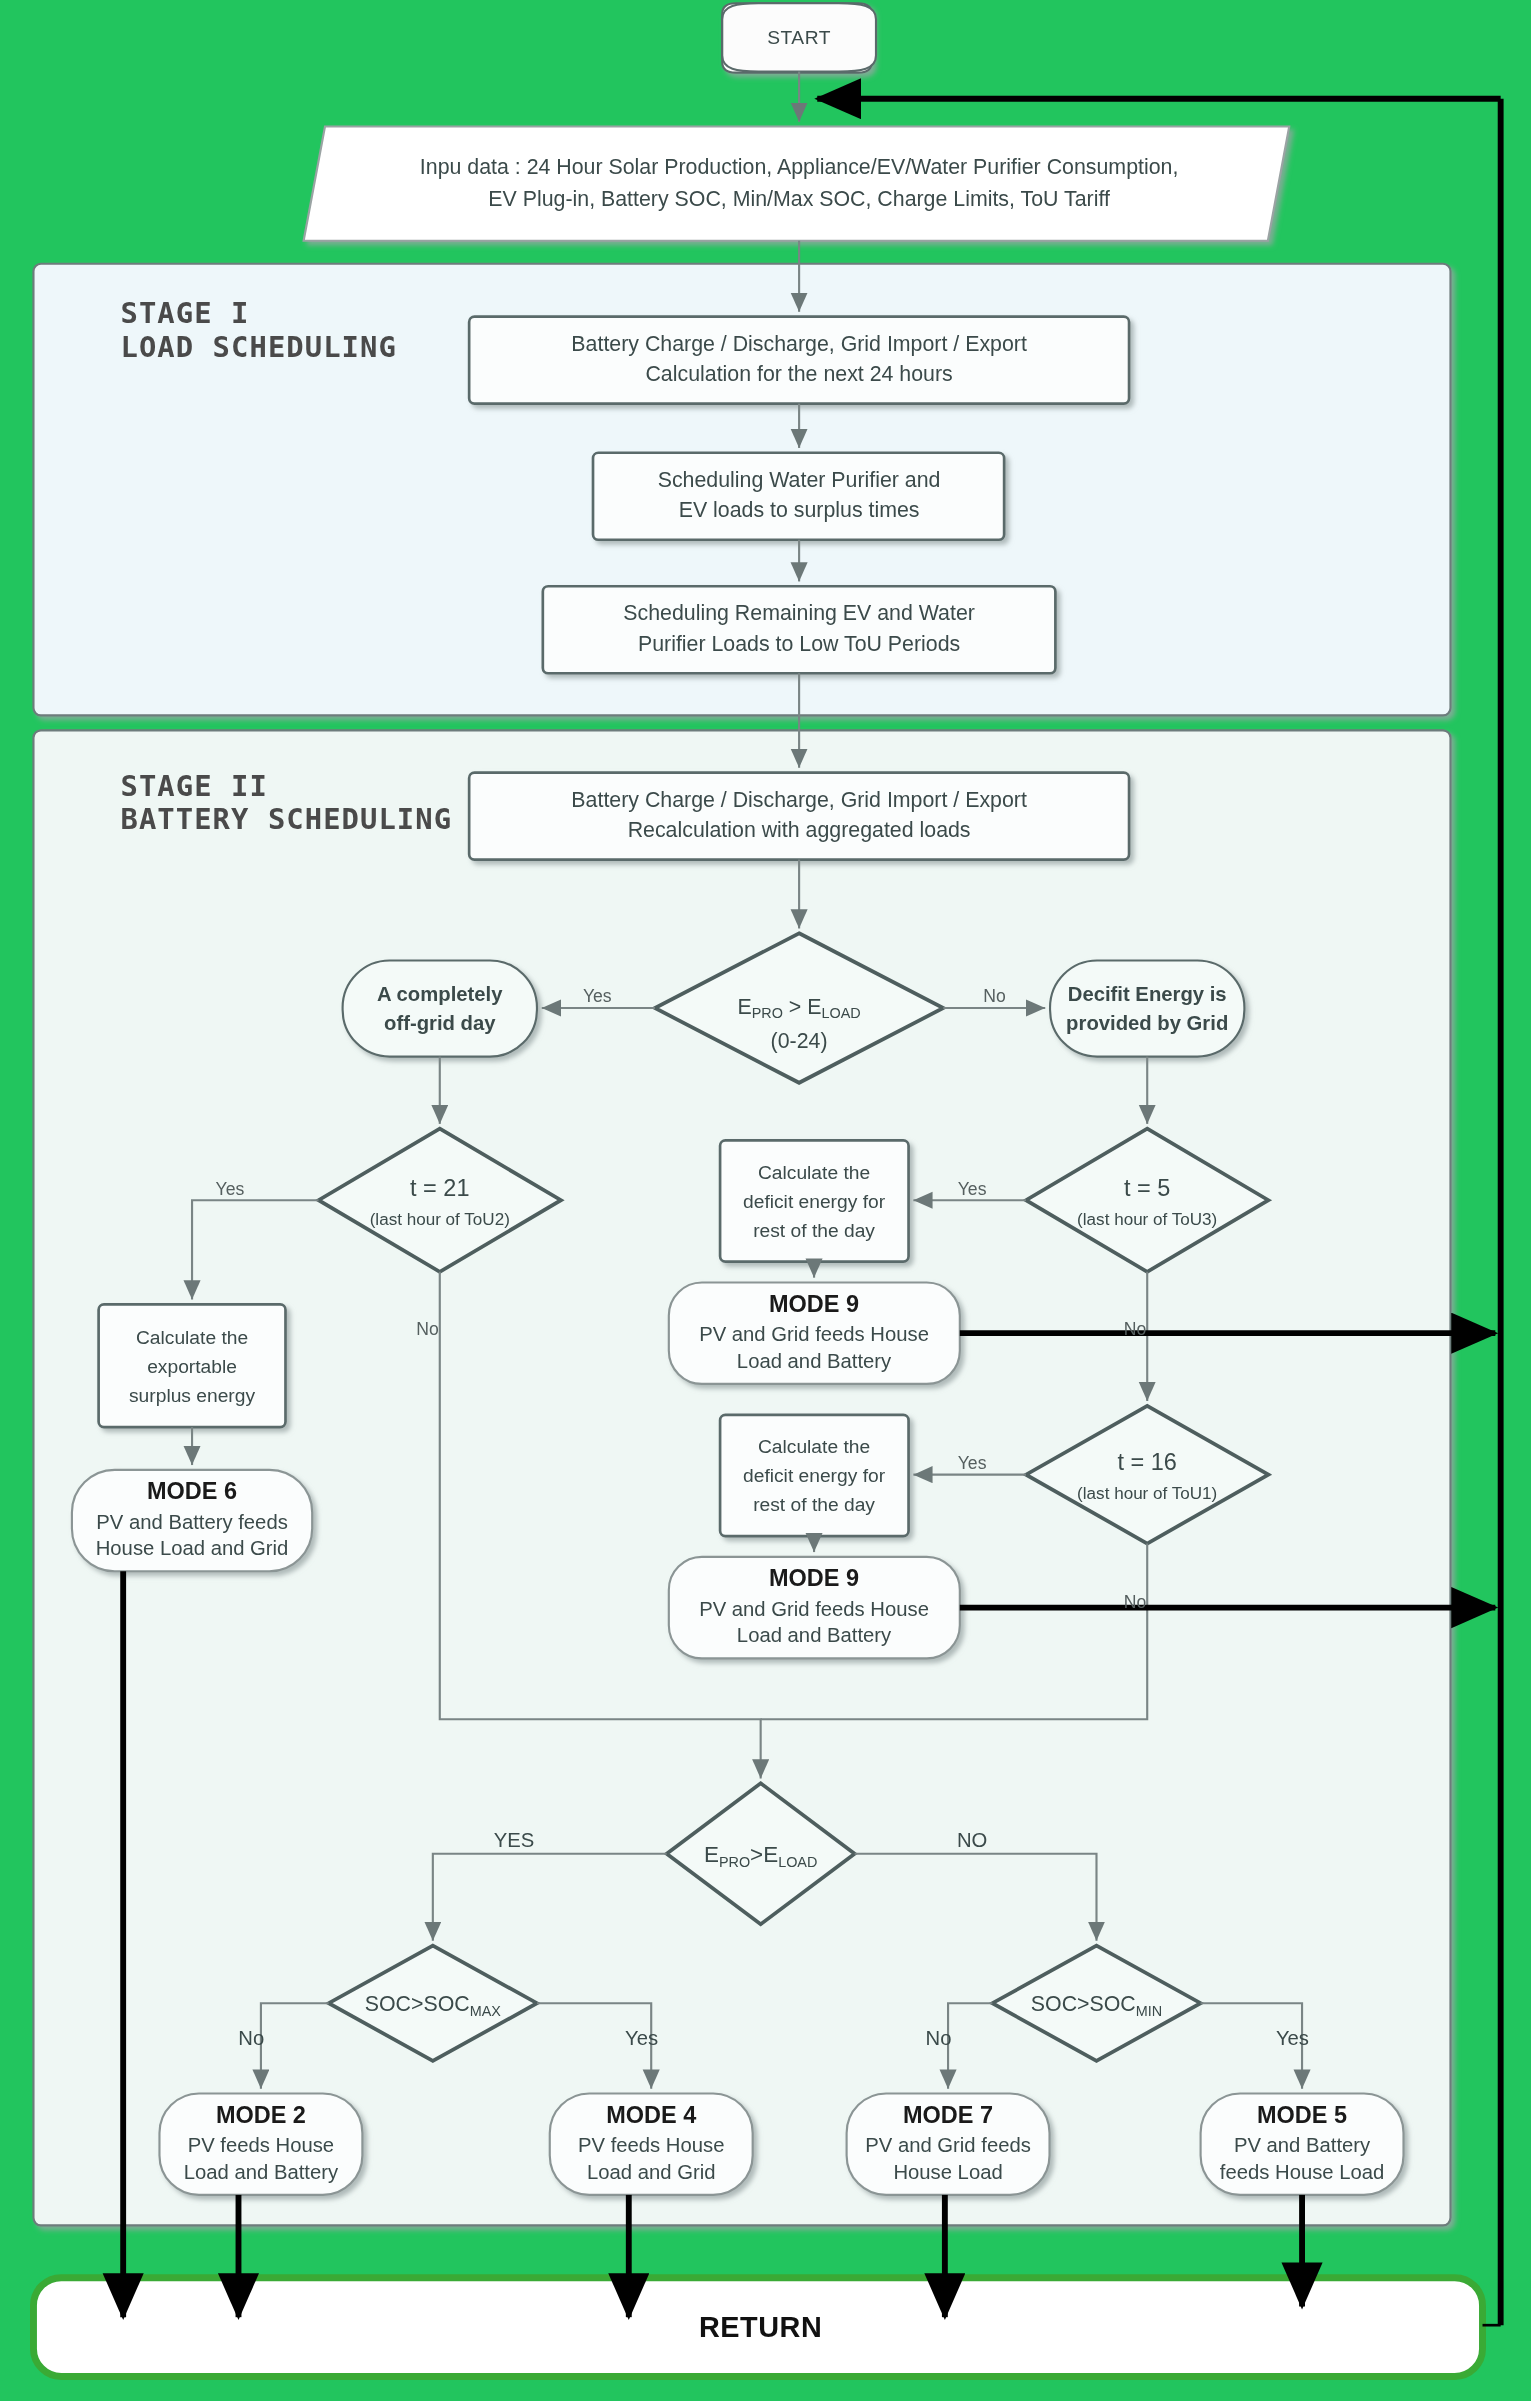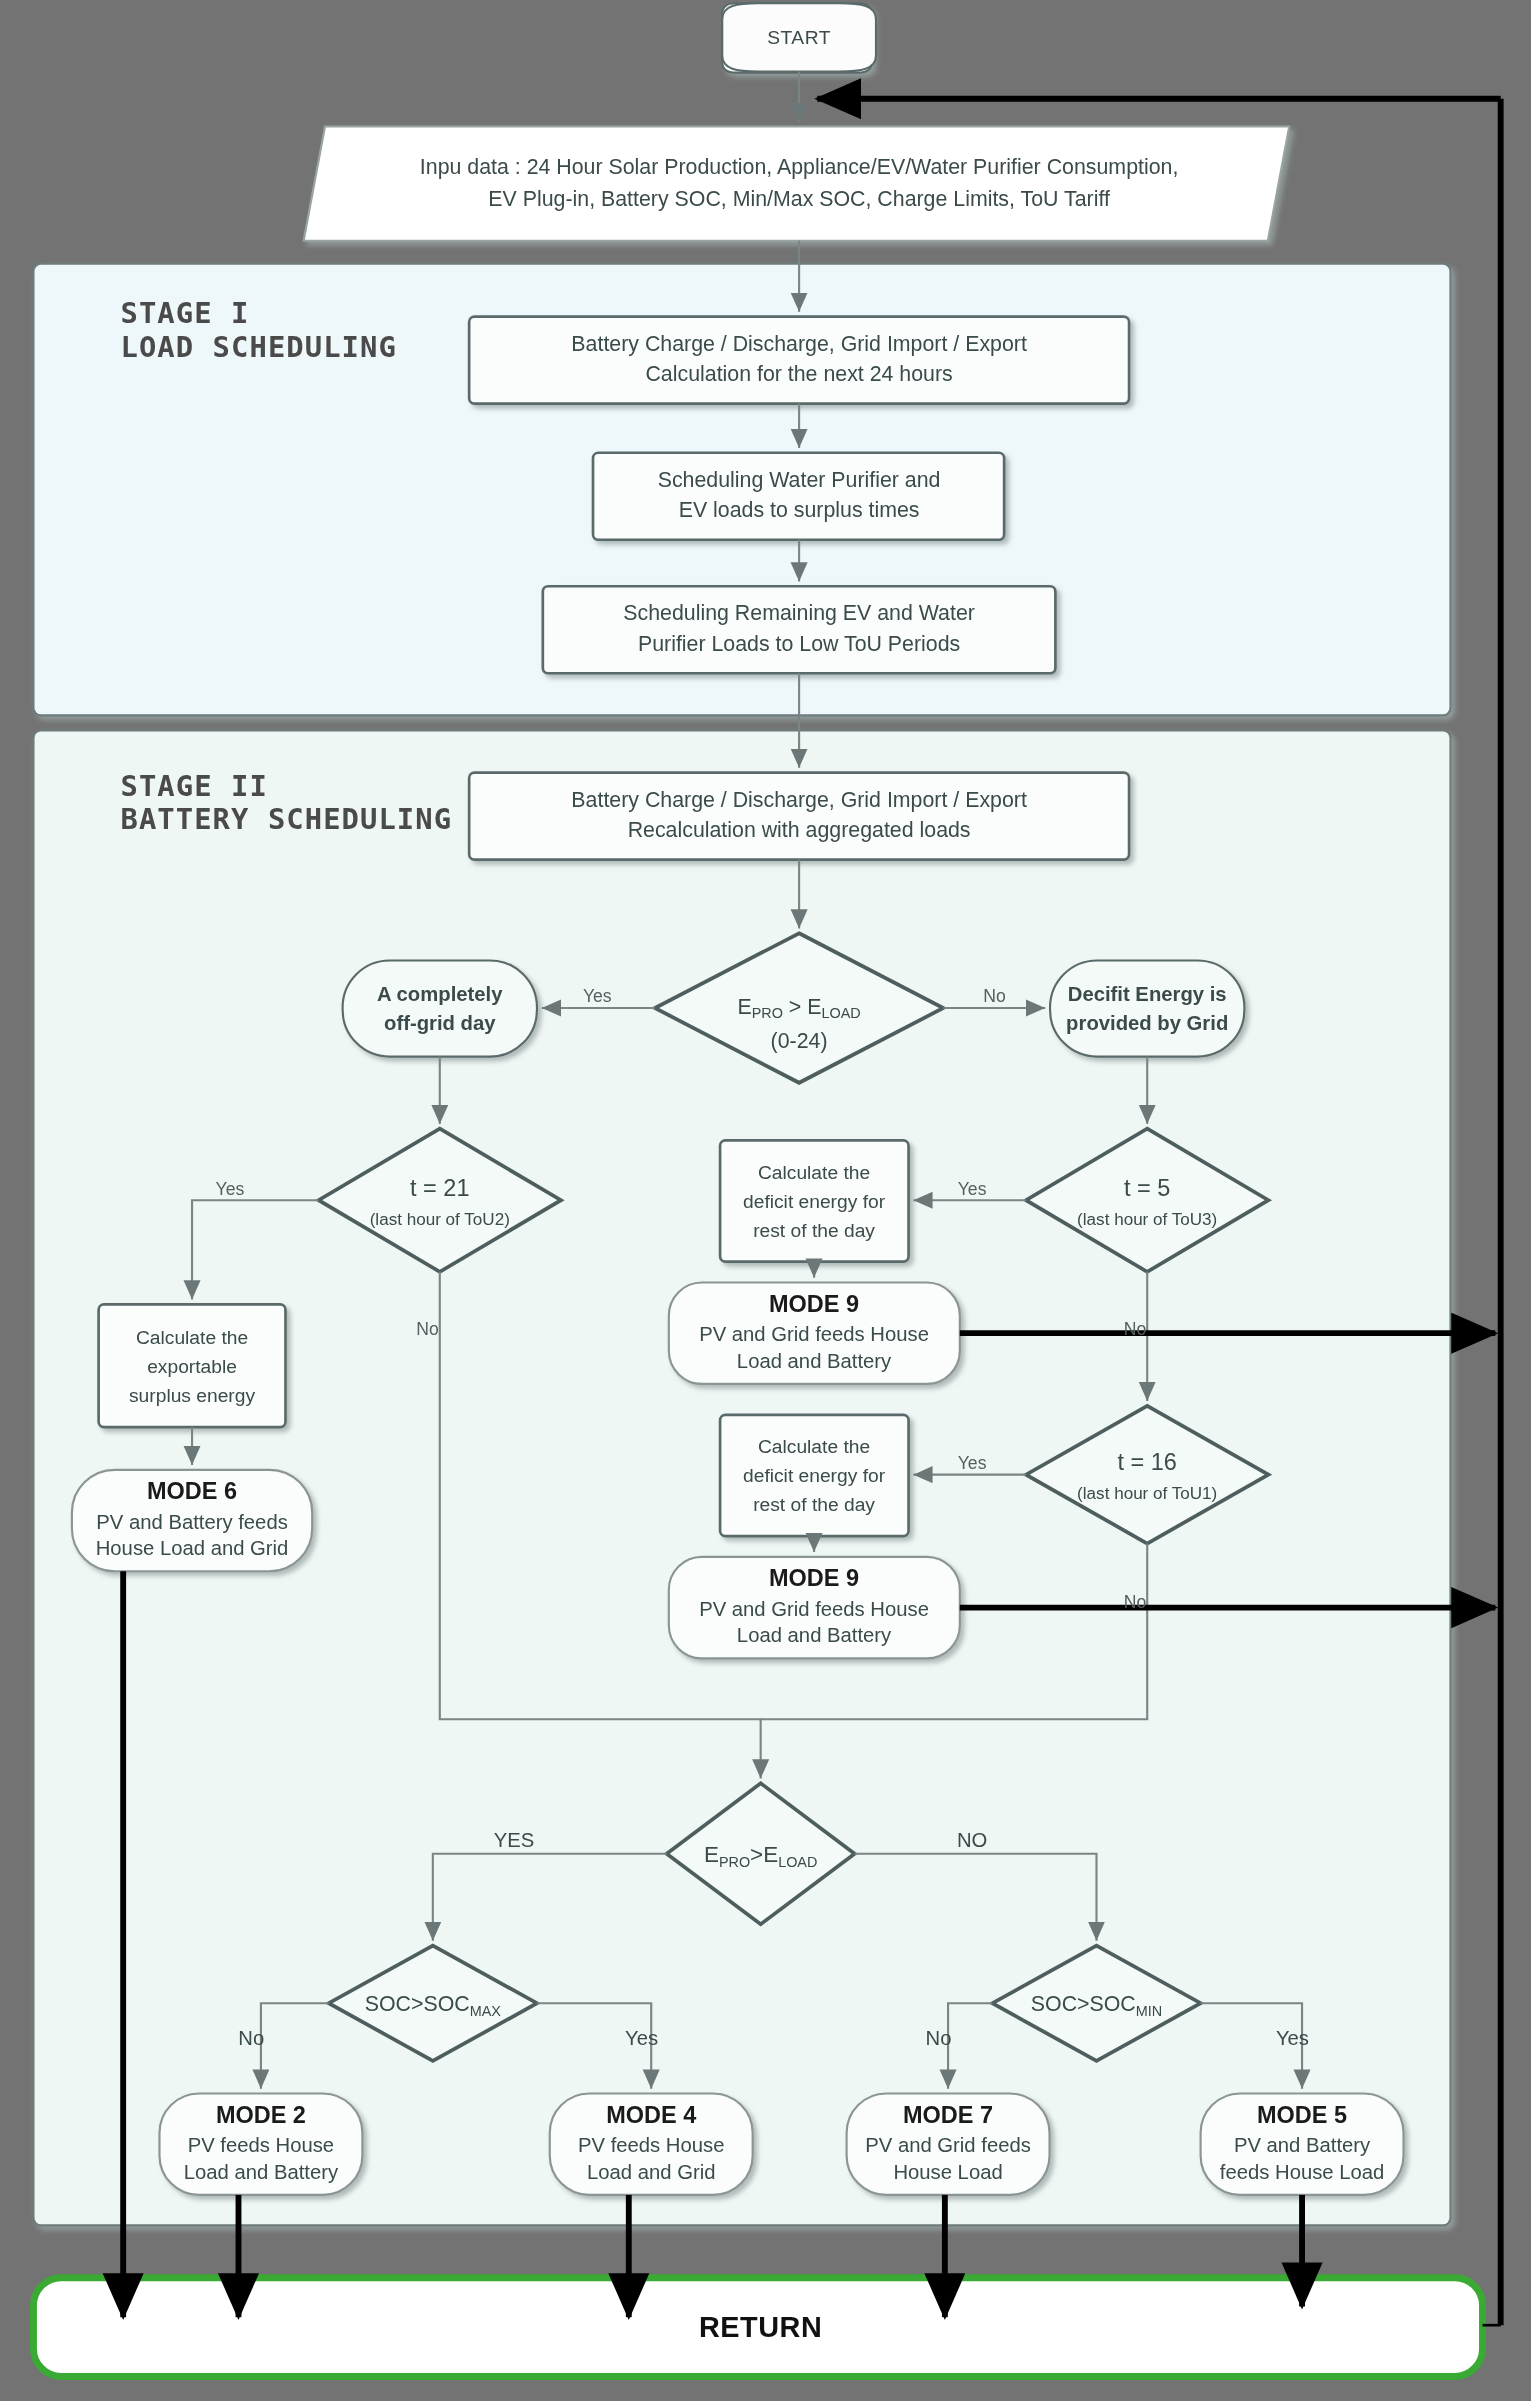--- a/index.html
+++ b/index.html
@@ -1,17 +1,17 @@
 <!DOCTYPE html>
 <html style="font-size:8.5px"><head>
 <meta charset="utf-8">
 <style>
   html,body{margin:0;padding:0;background:#ffffff;}
   body{font-family:"Liberation Sans", sans-serif;}
-  #page{position:relative;width:1532px;height:2401px;background:#737373;overflow:hidden;}
+  #page{position:relative;width:1532px;height:2401px;background:#22c55e;overflow:hidden;}
   svg{display:block;}
   .stage-label{font-family:"DejaVu Sans Mono", monospace;font-weight:bold;fill:#4a4a4a;font-size:54px;letter-spacing:2px;}
   .node-text{fill:#3b4a4a;font-size:40px;}
   .node-text-bold{fill:#1a1a1a;font-size:44px;font-weight:bold;}
   .edge-label{fill:#555f5f;font-size:33px;}
   .edge-label-lg{fill:#3b4a4a;font-size:38px;}
   .small-sub{font-size:27px;}
   .start-text{fill:#3b4a4a;font-size:36px;letter-spacing:1px;}
   .return-text{fill:#111;font-size:54px;font-weight:bold;letter-spacing:1px;}
 </style>

